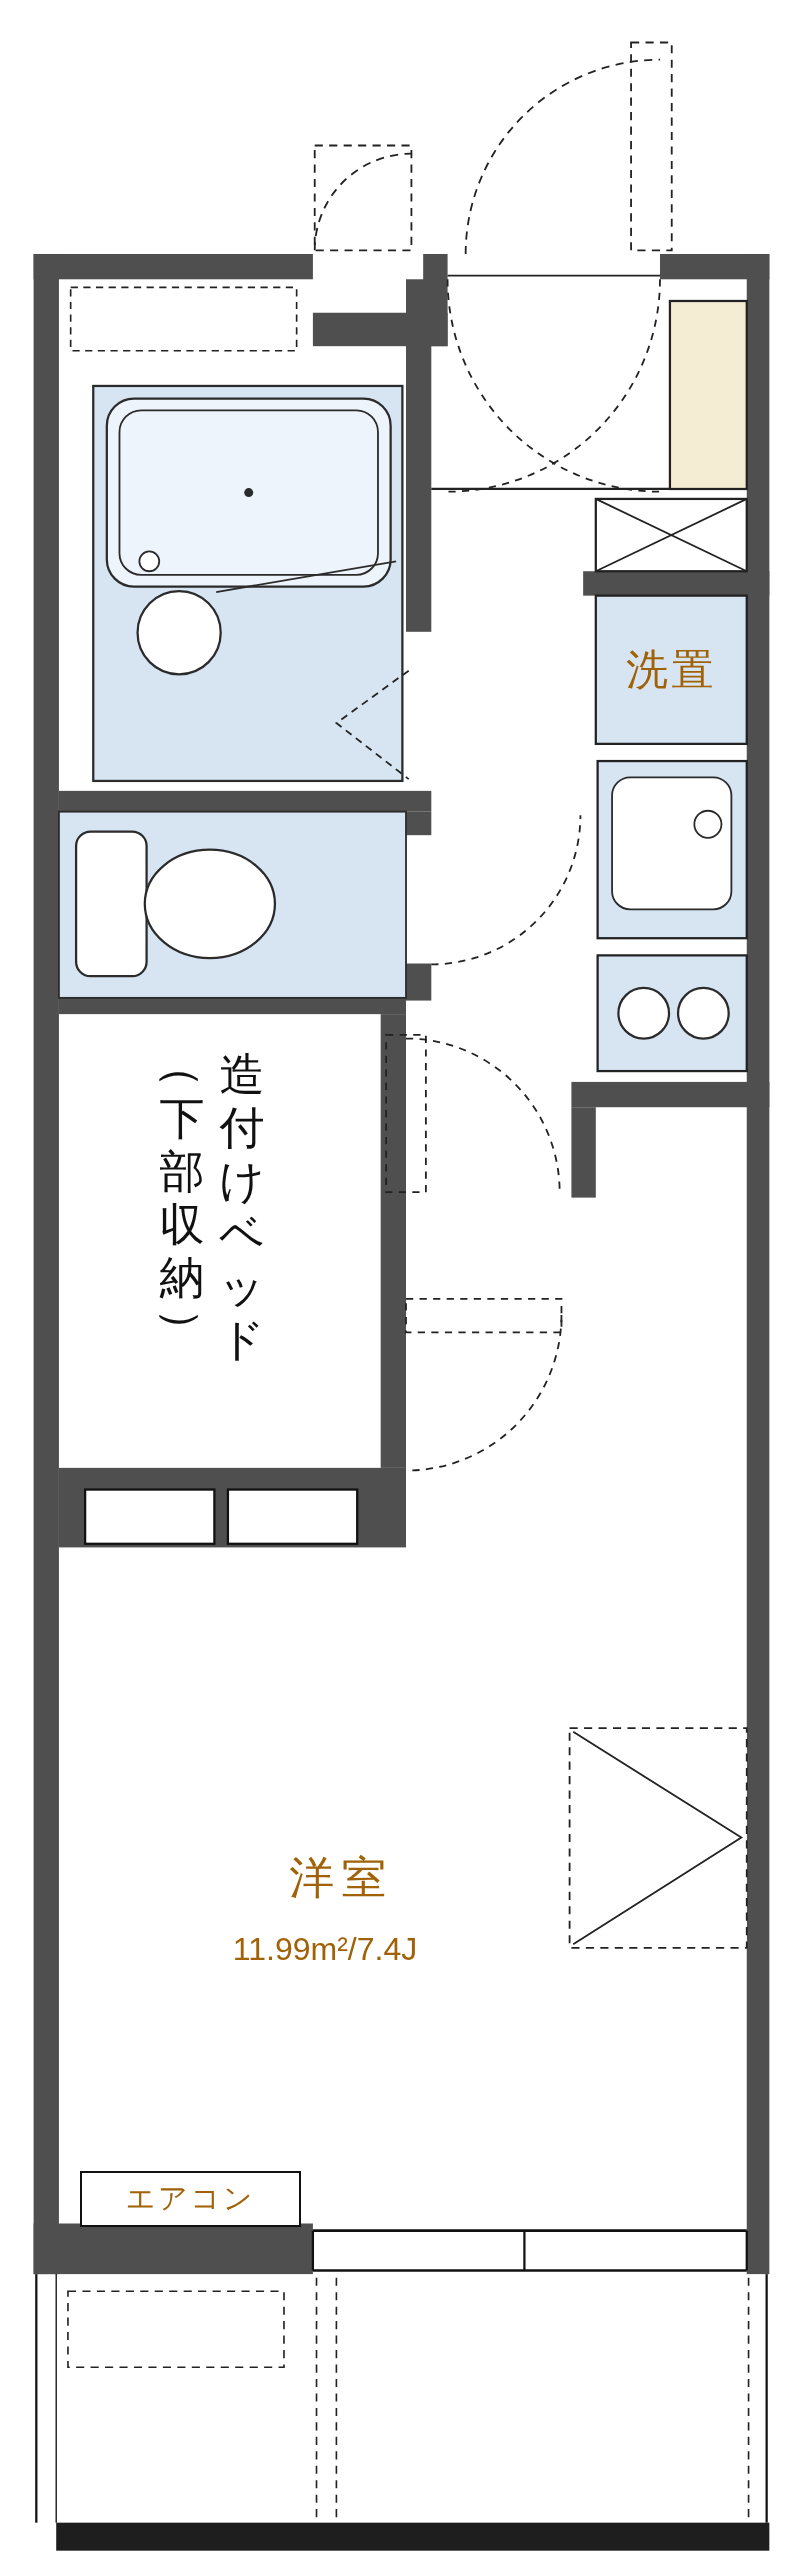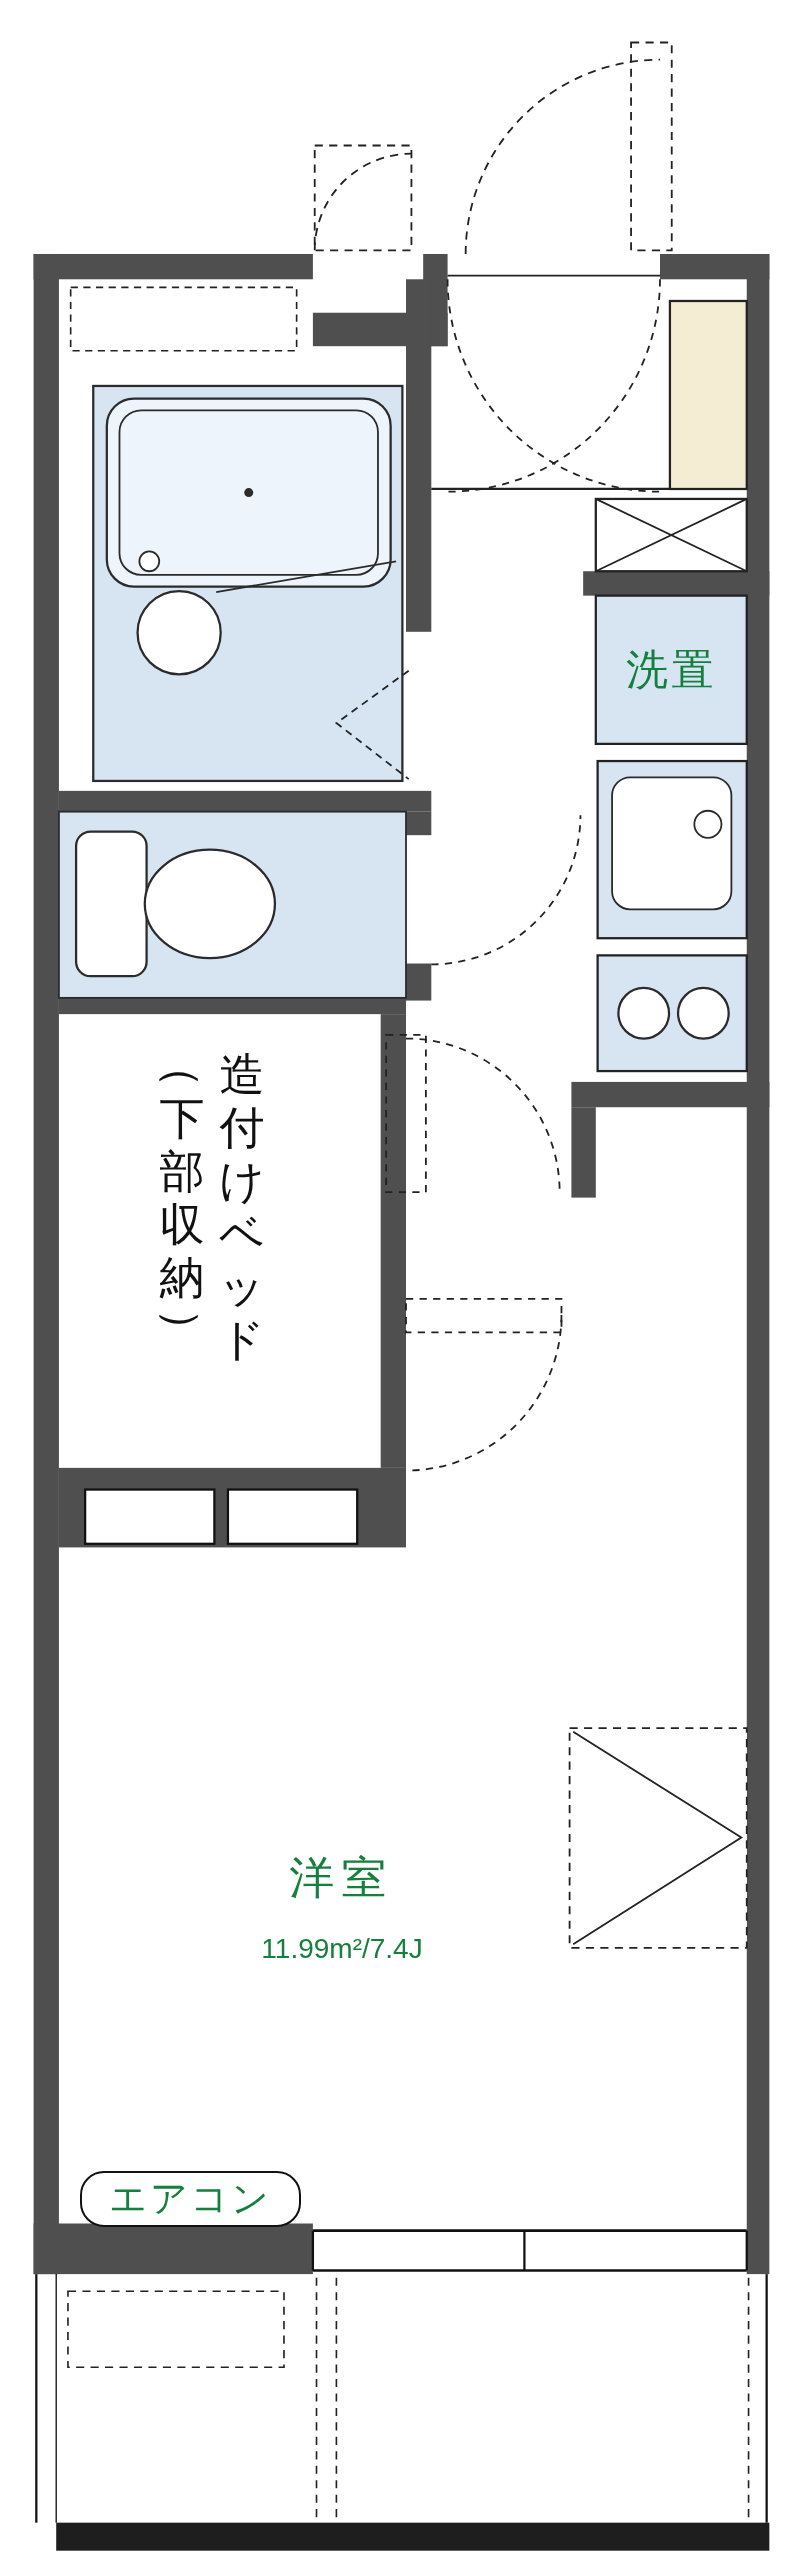--- a/index.html
+++ b/index.html
@@ -4,34 +4,34 @@
 <style>
   * { margin:0; padding:0; box-sizing:border-box; }
   html,body { background:#ffffff; }
   .plan {
     position:relative; width:812px; height:2576px; background:#ffffff;
     font-family:"Liberation Sans", sans-serif; overflow:hidden;
   }
   .plan svg { position:absolute; left:0; top:0; }
   .labels { position:absolute; left:0; top:0; width:812px; height:2576px; pointer-events:none; }
   .label {
-    position:absolute; color:#15803d; display:flex; align-items:center;
-    justify-content:center; text-align:center;border-radius:24px;
+    position:absolute; color:#a16207; display:flex; align-items:center;
+    justify-content:center; text-align:center;
   }
   .laundry-label { left:596px; top:596px; width:151px; height:148px; font-size:42px; letter-spacing:3.6px; }
   .bed-col { position:absolute; width:54px; font-size:45px; line-height:1.18; color:#111; text-align:center; }
   .bed-col div { display:block; }
   .bed-col .rot { transform:rotate(90deg); }
   .bed-col-1 { left:215px; top:1048px; }
   .bed-col-2 { left:155px; top:1039px; }
   .room-name { left:215px; top:1840px; width:253px; height:76px; font-size:45px; letter-spacing:7.2px; font-weight:500; }
-  .room-area { left:116px; top:1923px; width:452px; height:52px; font-size:28px; }
+  .room-area { left:99px; top:1923px; width:452px; height:52px; font-size:32px; }
   .aircon-box {
     left:80px; top:2171px; width:221px; height:56px; background:#fff;
-    border:2.7px solid #111; font-size:37px; letter-spacing:2.7px;
+    border:2.7px solid #111; font-size:29px; letter-spacing:2.7px;
   }
 </style>
 </head>
 <body>
 
 <div class="plan">
 
   <svg width="812" height="2576" viewBox="0 0 898 2850">
 
     <g fill="none" stroke="#222" stroke-width="2" stroke-dasharray="9 7">

